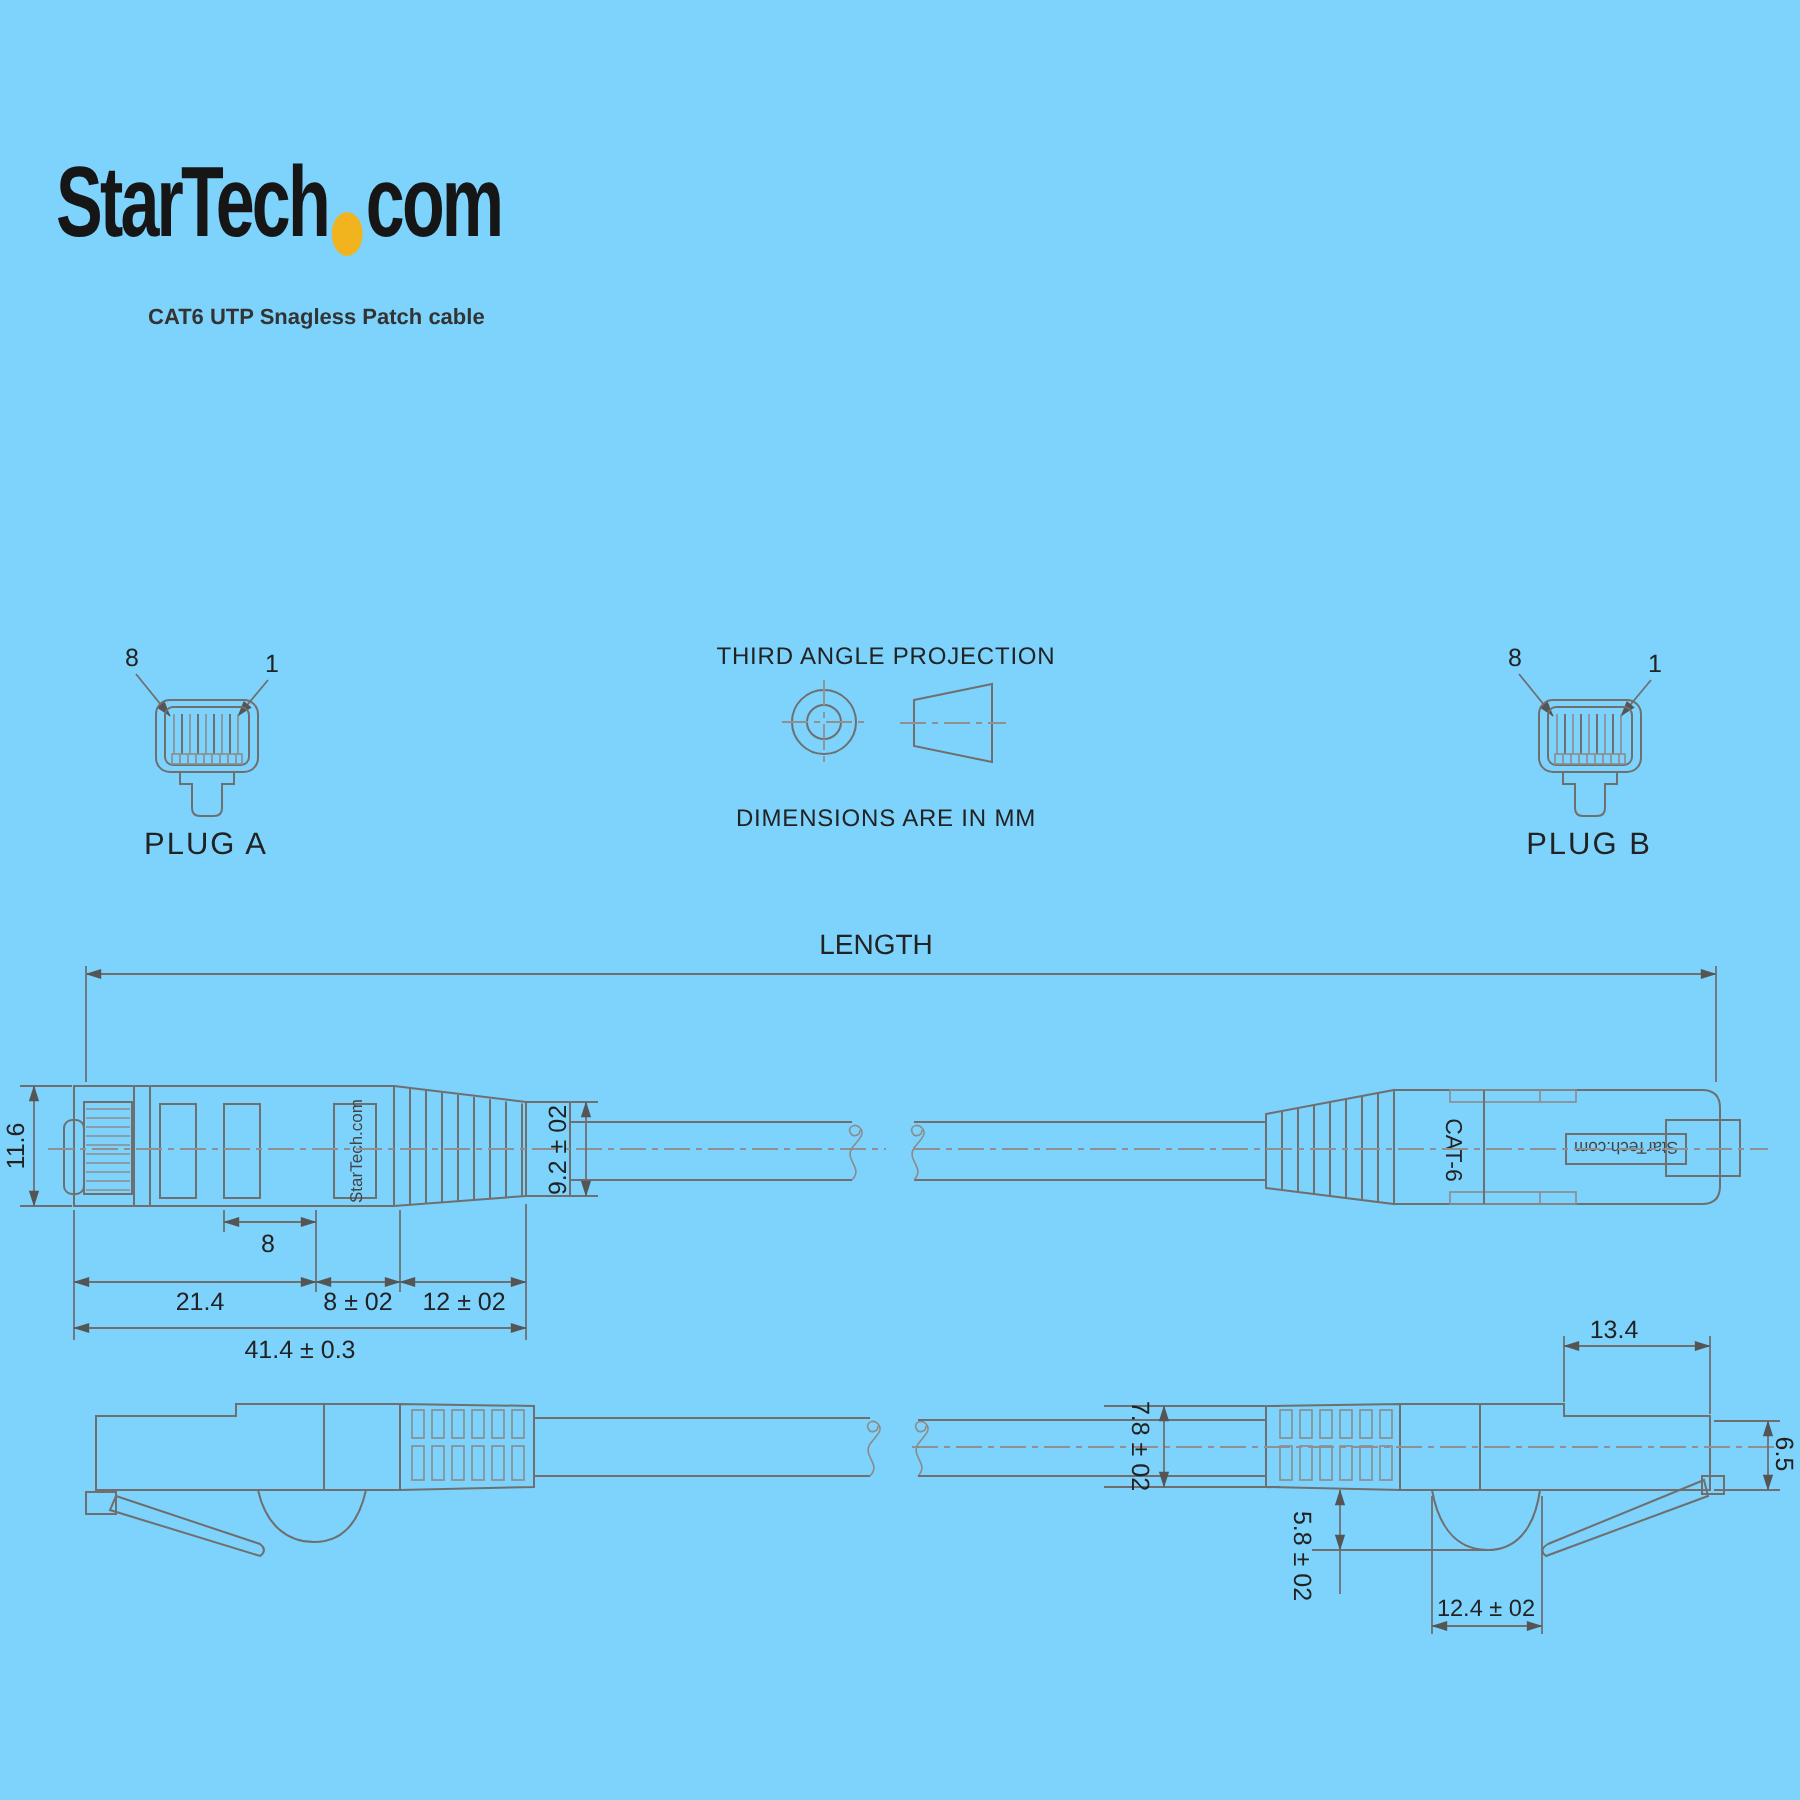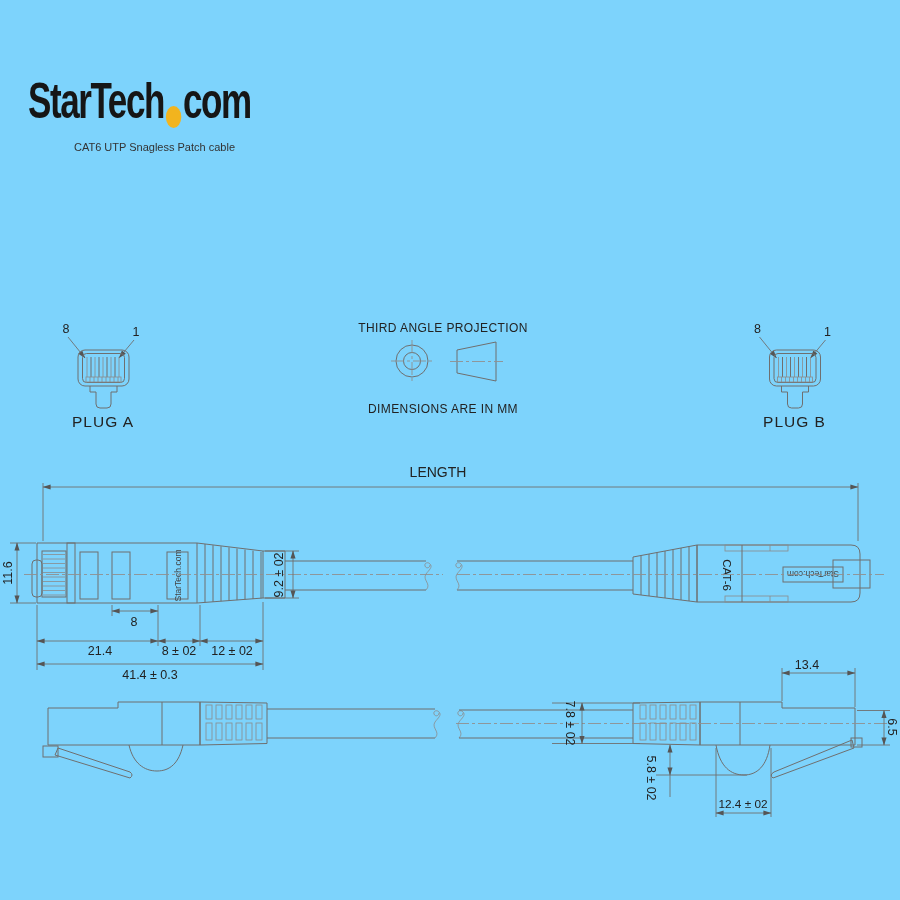--- a/index.html
+++ b/index.html
@@ -4,21 +4,21 @@
 <style>
   html,body{margin:0;padding:0;background:#ffffff;}
   #page{position:relative;width:900px;height:900px;background:#7dd3fc;overflow:hidden;
         font-family:"Liberation Sans",sans-serif;}
   
   #logo{position:absolute;left:28px;top:72px;display:flex;align-items:flex-end;
         font-weight:bold;color:#161616;font-size:50px;letter-spacing:-2px;
         transform:scaleX(.70);transform-origin:left bottom;white-space:nowrap;}
   #logo .dot{display:inline-block;width:22px;height:22px;border-radius:50%;
         background:#F2B41E;margin:0 2px 2px 3px;}
-  #subtitle{position:absolute;left:74px;top:141px;font-size:11px;color:#333;}
+  #subtitle{position:absolute;left:74px;top:153px;font-size:11px;color:#333;font-weight:bold;}
   svg{position:absolute;left:0;top:0;}
   .ln{stroke:#6f6f6f;stroke-width:1;fill:none;}
   .thin{stroke:#8b8b8b;stroke-width:.8;fill:none;}
   .cl{stroke:#909090;stroke-width:.9;fill:none;stroke-dasharray:13 3 3 3;}
   .dim{font-size:12.5px;fill:#222;}
   .dimline{stroke:#6f6f6f;stroke-width:.9;fill:none;}
   .big{font-size:14px;fill:#222;}
   .pluglbl{font-size:15.5px;fill:#222;letter-spacing:1px;}
   .projlbl{font-size:12px;fill:#222;letter-spacing:.4px;}
   .mark{font-size:8.5px;fill:#444;}

